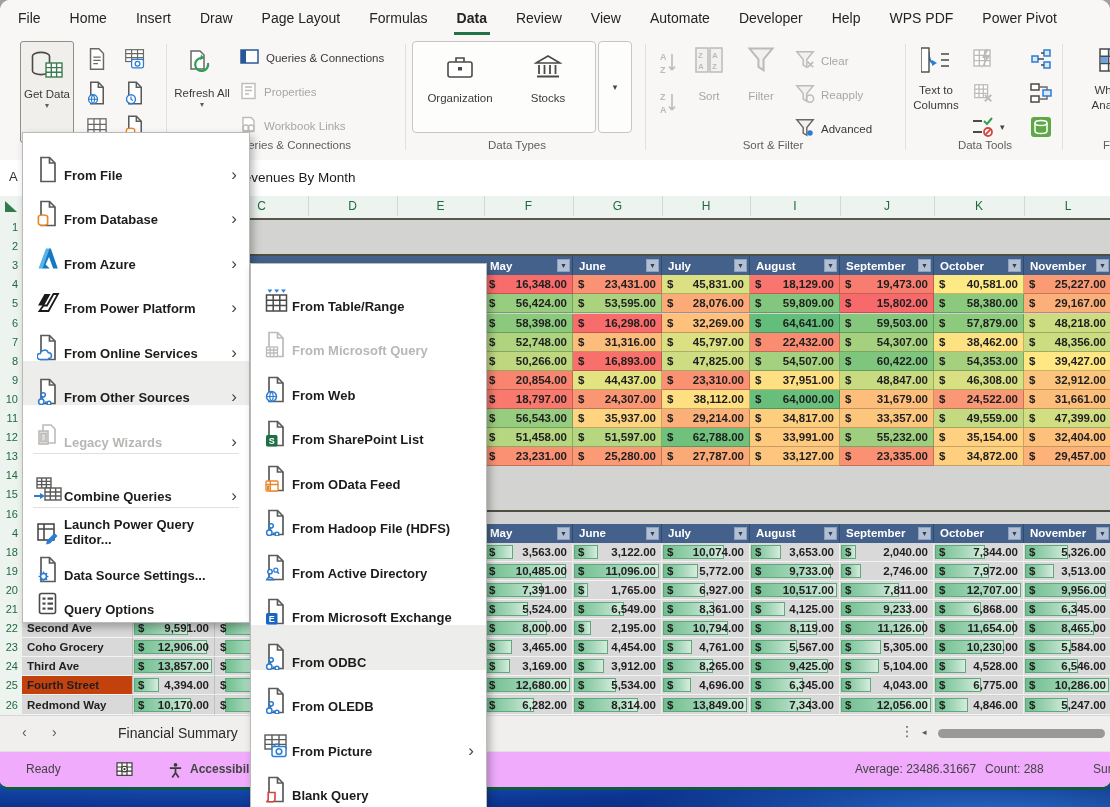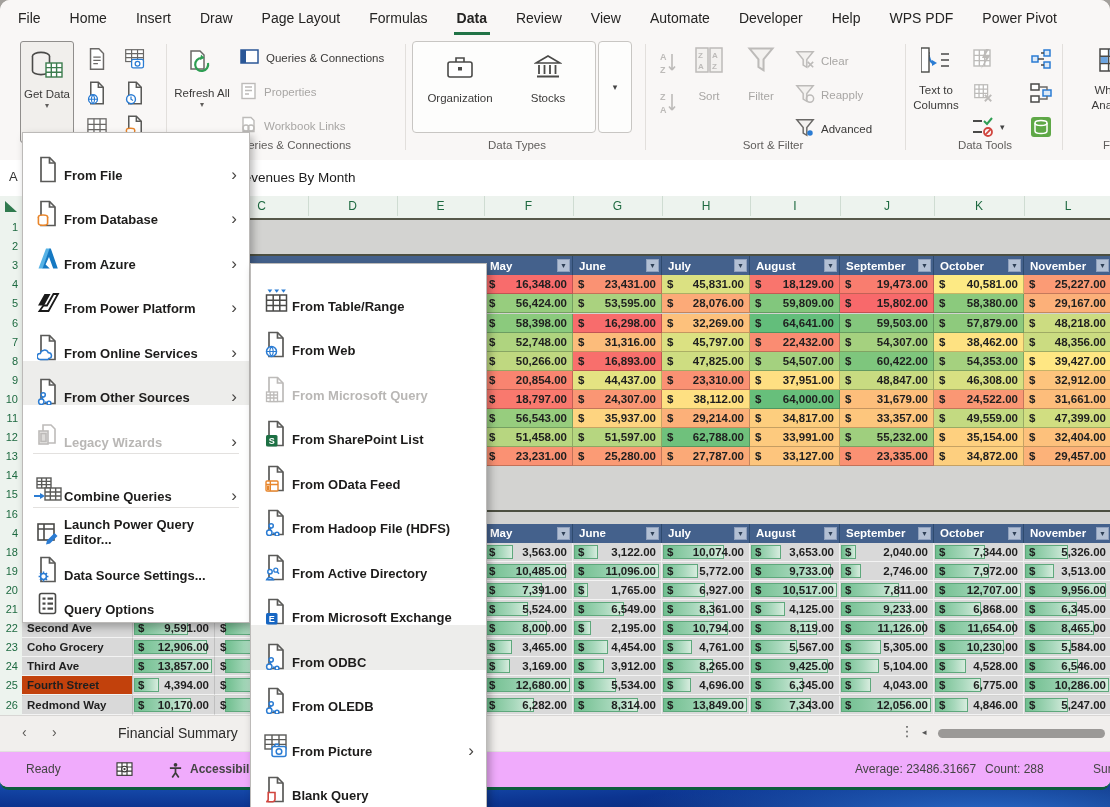--- a/index.html
+++ b/index.html
@@ -1262,49 +1262,49 @@
               <path d="M17.1,2.5 l2.4,3.2 2.4,-3.2 z"></path>
             </g>
             <g stroke="#4a4a48" stroke-width="1.5" fill="#fff">
               <rect x="2.5" y="8" width="20" height="16"></rect>
               <path d="M2.5,13.3 h20 M2.5,18.6 h20 M9.2,8 v16 M15.8,8 v16"></path>
             </g>
           </svg>
         </span>
         <span>From Table/Range</span>
       </div>
-      <div class="mi" style="height:44.5px">
-        <span class="ic">
-          <svg width="22" height="27" viewBox="0 0 22 27">
-            <path d="M4,1.5 h8.5 l5.5,5.5 v18.5 h-14 z" fill="#fff" stroke="#5a5a58" stroke-width="1.7"></path>
-            <path d="M12.5,1.5 v5.5 h5.5" fill="none" stroke="#5a5a58" stroke-width="1.7"></path>
-            <circle cx="6.5" cy="20.5" r="5" fill="#fff" stroke="#2b7cd3" stroke-width="1.5"></circle>
-            <path d="M1.5,20.5 h10 M6.5,15.5 c2.4,2.6 2.4,7.4 0,10 M6.5,15.5 c-2.4,2.6 -2.4,7.4 0,10" fill="none" stroke="#2b7cd3" stroke-width="1.2"></path>
-          </svg>
-        </span>
-        <span>From Web</span>
-      </div>
       <div class="mi off" style="height:44.5px">
         <span class="ic">
           <svg width="22" height="27" viewBox="0 0 22 27">
             <path d="M4,1.5 h8.5 l5.5,5.5 v18.5 h-14 z" fill="#fff" stroke="#bdbbb9" stroke-width="1.7"></path>
             <path d="M12.5,1.5 v5.5 h5.5" fill="none" stroke="#bdbbb9" stroke-width="1.7"></path>
             <g stroke="#bdbbb9" stroke-width="1.3" fill="#fff">
               <rect x="1.5" y="16" width="11" height="9.5"></rect>
               <path d="M1.5,19 h11 M1.5,22 h11 M5.2,16 v9.5 M8.8,16 v9.5"></path>
             </g>
           </svg>
         </span>
         <span>From Microsoft Query</span>
       </div>
       <div class="mi" style="height:44.5px">
         <span class="ic">
           <svg width="22" height="27" viewBox="0 0 22 27">
             <path d="M4,1.5 h8.5 l5.5,5.5 v18.5 h-14 z" fill="#fff" stroke="#5a5a58" stroke-width="1.7"></path>
             <path d="M12.5,1.5 v5.5 h5.5" fill="none" stroke="#5a5a58" stroke-width="1.7"></path>
+            <circle cx="6.5" cy="20.5" r="5" fill="#fff" stroke="#2b7cd3" stroke-width="1.5"></circle>
+            <path d="M1.5,20.5 h10 M6.5,15.5 c2.4,2.6 2.4,7.4 0,10 M6.5,15.5 c-2.4,2.6 -2.4,7.4 0,10" fill="none" stroke="#2b7cd3" stroke-width="1.2"></path>
+          </svg>
+        </span>
+        <span>From Web</span>
+      </div>
+      <div class="mi" style="height:44.5px">
+        <span class="ic">
+          <svg width="22" height="27" viewBox="0 0 22 27">
+            <path d="M4,1.5 h8.5 l5.5,5.5 v18.5 h-14 z" fill="#fff" stroke="#5a5a58" stroke-width="1.7"></path>
+            <path d="M12.5,1.5 v5.5 h5.5" fill="none" stroke="#5a5a58" stroke-width="1.7"></path>
             <rect x="1" y="15" width="11.5" height="11.5" rx="1.5" fill="#1d7044"></rect>
             <text x="6.8" y="24" text-anchor="middle" font-size="9" font-weight="bold" fill="#fff" font-family="Liberation Sans,sans-serif">S</text>
           </svg>
         </span>
         <span>From SharePoint List</span>
       </div>
       <div class="mi" style="height:44.5px">
         <span class="ic">
           <svg width="22" height="27" viewBox="0 0 22 27">
             <path d="M4,1.5 h8.5 l5.5,5.5 v18.5 h-14 z" fill="#fff" stroke="#5a5a58" stroke-width="1.7"></path>

